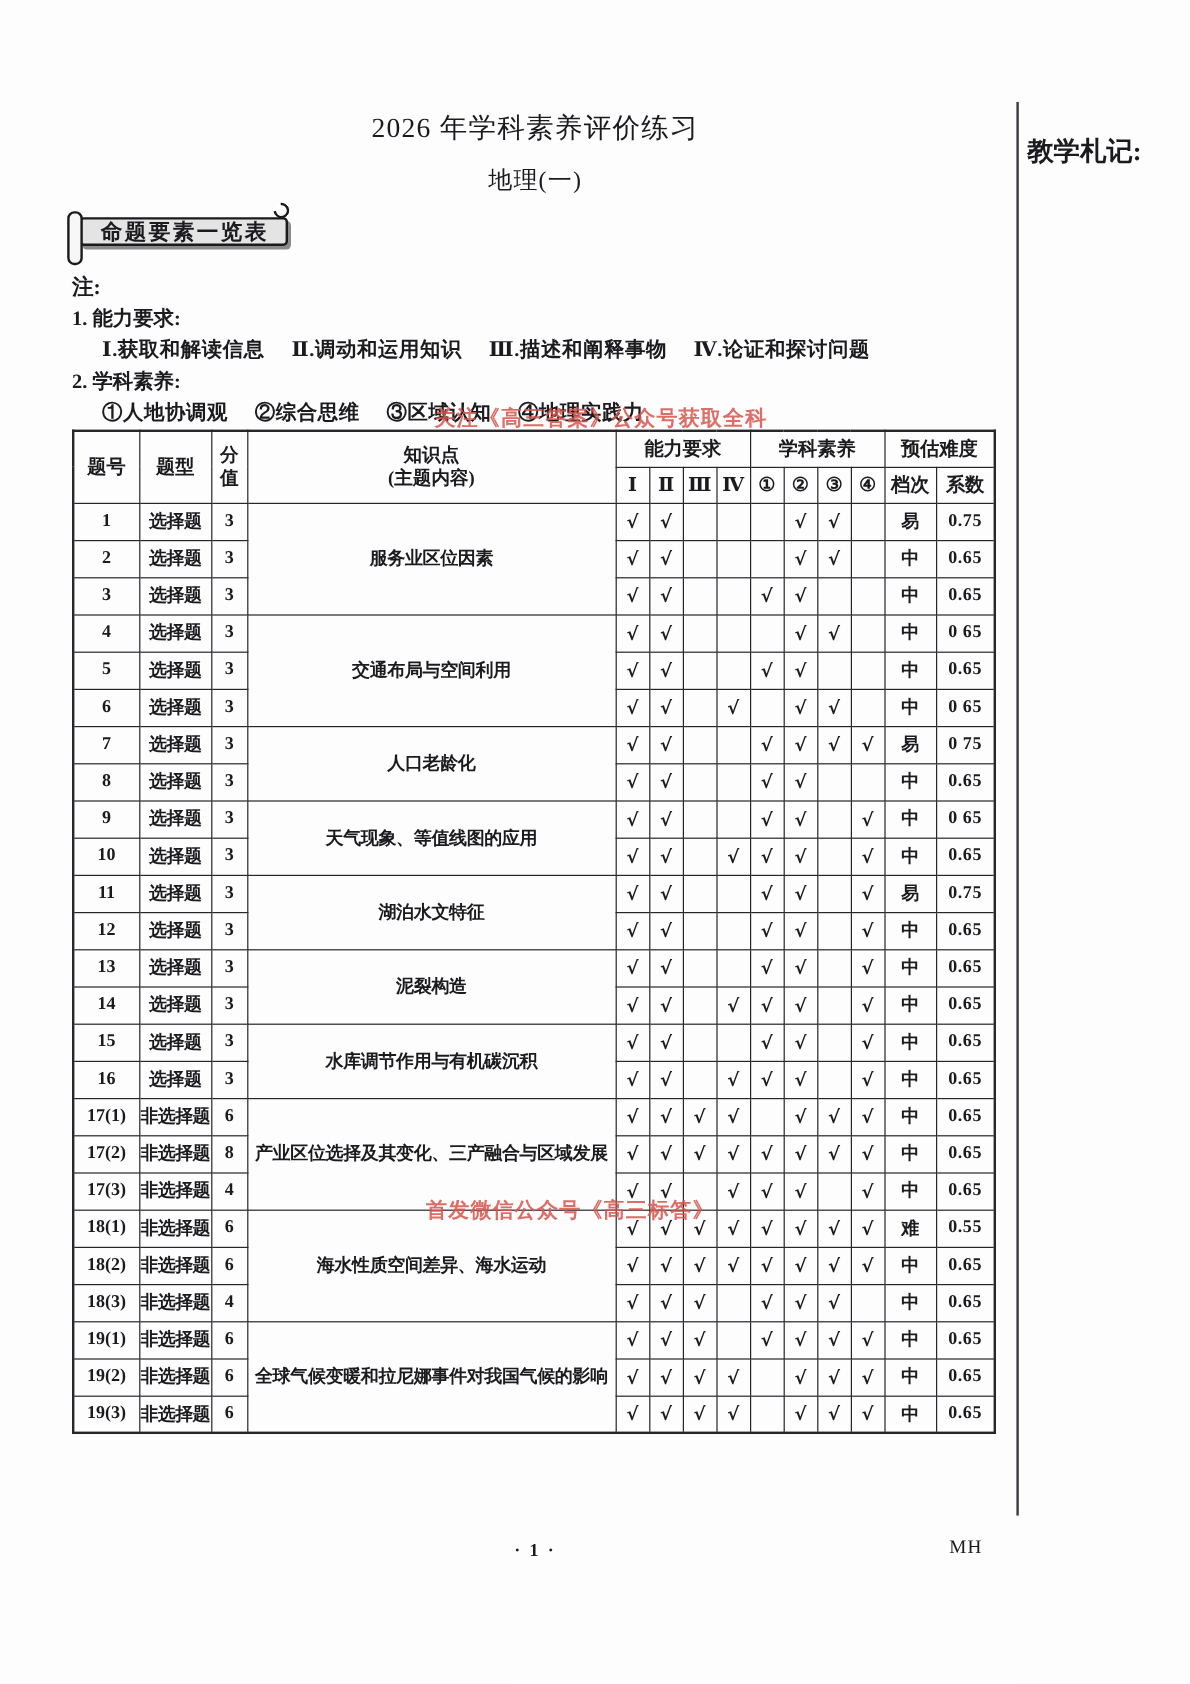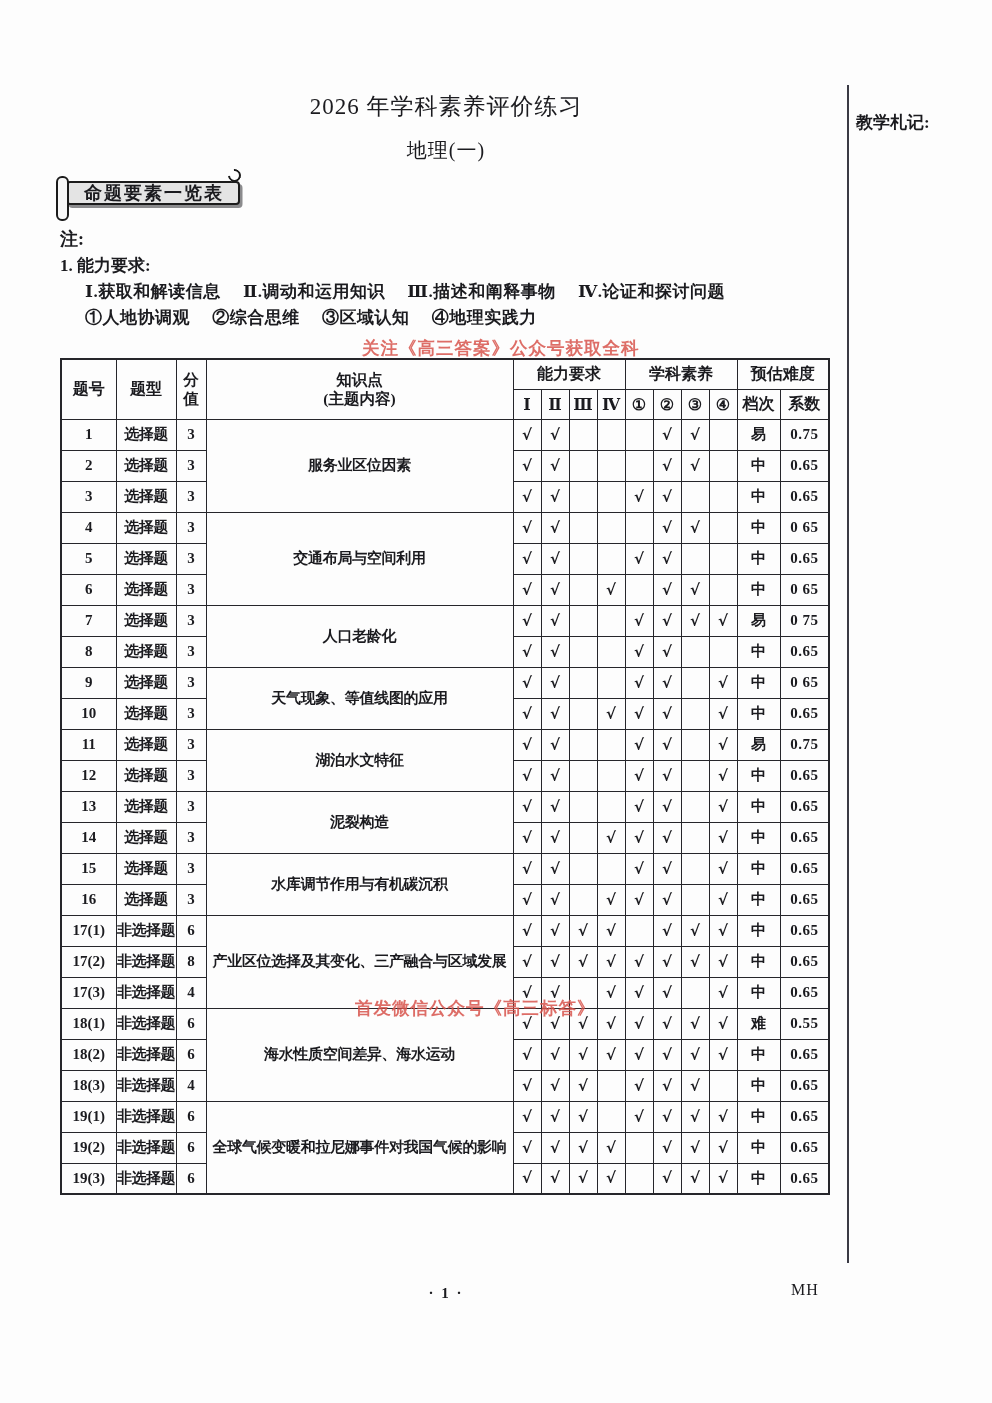--- a/index.html
+++ b/index.html
@@ -4,21 +4,21 @@
 <style>
   *{box-sizing:border-box;margin:0;padding:0;}
   html,body{background:#ffffff;}
   .page{position:relative;width:992px;height:1403px;background:#fdfdfd;overflow:hidden;
         font-family:"Liberation Serif","DejaVu Serif",serif;color:#1b1b1f;}
   .doc-title{position:absolute;left:60px;top:91px;width:772px;text-align:center;
              font-size:23px;font-weight:400;letter-spacing:1px;}
   .doc-subtitle{position:absolute;left:60px;top:137px;width:772px;text-align:center;
              font-size:20px;font-weight:400;letter-spacing:1px;}
   .margin-rule{position:absolute;left:847px;top:85px;width:2px;height:1178px;background:#3a3a44;}
-  .teaching-note{position:absolute;left:856px;top:111px;font-size:17px;font-weight:700;}
+  .teaching-note{position:absolute;left:856px;top:111px;font-size:22px;font-weight:700;}
 
   .banner{position:absolute;left:66px;top:181px;height:24px;background:#e4e4e4;
           border:2.5px solid #1b1b1b;border-radius:4px;padding:2px 14px 2px 16px;
           box-shadow:2.5px 3px 0 rgba(45,45,50,.55);display:flex;align-items:center;}
   .banner-text{font-size:18px;font-weight:700;letter-spacing:2px;
           font-family:"Liberation Sans","DejaVu Sans",sans-serif;}
   .banner-roll{position:absolute;left:-12px;top:-7px;width:13px;height:45px;background:#f7f7f7;
           border:2.5px solid #1b1b1b;border-radius:6px;}
   .banner-curl{position:absolute;right:-3px;top:-14px;width:13px;height:13px;background:#fff;
           border:2.5px solid #1b1b1b;border-radius:50%;border-left-color:transparent;transform:rotate(40deg);}
@@ -66,20 +66,21 @@
   <div class="banner">
     <span class="banner-roll"></span>
     <span class="banner-curl"></span>
     <span class="banner-text">命题要素一览表</span>
   </div>
 
   <div class="notes">
     <div class="note-label">注:</div>
     <div class="note-heading">1. 能力要求:</div>
     <div class="note-detail">Ⅰ.获取和解读信息　 Ⅱ.调动和运用知识　 Ⅲ.描述和阐释事物　 Ⅳ.论证和探讨问题</div>
+    <div class="note-heading">2. 学科素养:</div>
     <div class="note-detail">①人地协调观　 ②综合思维　 ③区域认知　 ④地理实践力</div>
   </div>
 
   <div class="watermark wm-top" style="color: rgb(216, 85, 77);">关注《高三答案》公众号获取全科</div>
   <div class="watermark wm-mid" style="color: rgb(216, 85, 77);">首发微信公众号《高三标答》</div>
 
   <div class="grid-wrap">
     <table class="grid">
       <colgroup>
         <col style="width:55px">

